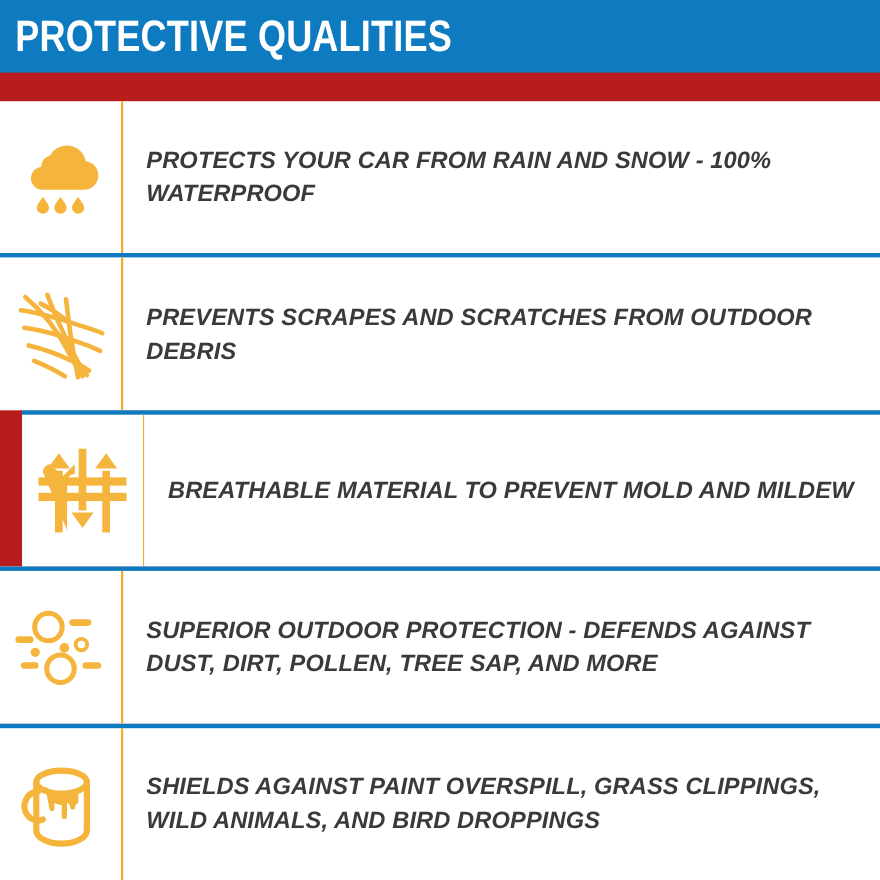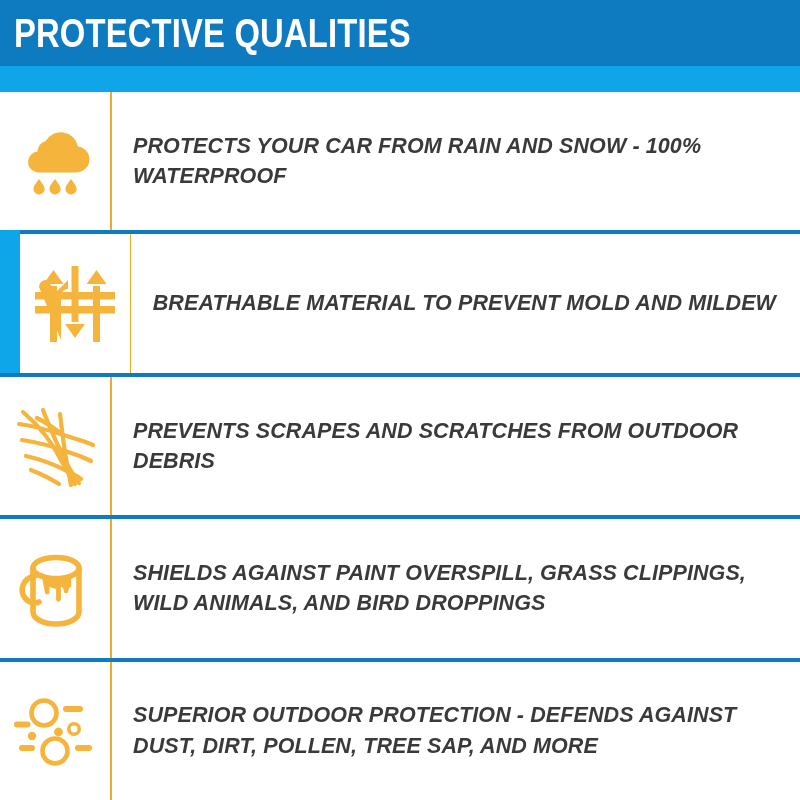--- a/index.html
+++ b/index.html
@@ -9,21 +9,21 @@
     height: 800px;
     background: #ffffff;
     font-family: "Liberation Sans", sans-serif;
     overflow: hidden;
   }
 
   #infographic {
     position: relative;
     width: 800px;
     height: 800px;
-    background: #0ea5e9;
+    background: #b91c1c;
     display: flex;
     flex-direction: column;
     gap: 26px;
   }
 
   
   .header-bar {
     width: 100%;
     height: 66px;
     background: #0E7BC1;
@@ -125,81 +125,59 @@
       </div>
       <div class="text-cell">
         <div class="feature-text">PROTECTS YOUR CAR FROM RAIN AND SNOW - 100% WATERPROOF</div>
       </div>
     </div>
 
 
     <div class="row">
       <div class="icon-cell">
         <svg width="84" height="84" viewBox="0 0 84 84" aria-hidden="true">
-          <g fill="#F5B43C">
-
-            <path d="M14 78 V34 a7 7 0 0 1 7 -7 h0 v-9 l-11 11 -11 -11 h0 a7 7 0 0 0 -7 7" transform="translate(14,0)"></path>
-            <path d="M17 80 V24 h7 V80 z"></path>
-            <path d="M20.5 8 l10 14 h-20 z"></path>
-
-            <path d="M38.5 4 h7 V60 h-7 z"></path>
-            <path d="M42 76 l-10 -14 h20 z"></path>
-
-            <path d="M60 80 V24 h7 V80 z"></path>
-            <path d="M63.5 8 l10 14 h-20 z"></path>
-
-            <rect x="2" y="30" width="80" height="7.5"></rect>
-            <rect x="2" y="44" width="80" height="7.5"></rect>
-          </g>
-        </svg>
-      </div>
-      <div class="text-cell">
-        <div class="feature-text">BREATHABLE MATERIAL TO PREVENT MOLD AND MILDEW</div>
-      </div>
-    </div>
-
-    <div class="row">
-      <div class="icon-cell">
-        <svg width="84" height="84" viewBox="0 0 84 84" aria-hidden="true">
           <g fill="none" stroke="#F5B43C" stroke-width="4.2" stroke-linecap="round">
             <path d="M10 8 C24 20 38 36 48 56 C54 67 58 74 62 80"></path>
             <path d="M30 6 C36 22 44 40 52 56 C58 68 62 74 66 79"></path>
             <path d="M47 10 C49 26 51 44 54 60 C56 70 57 76 58 81"></path>
             <path d="M6 20 C22 22 42 28 60 34 C70 37 76 39 80 41"></path>
             <path d="M9 36 C24 38 42 43 58 49 C68 52 74 55 78 57"></path>
             <path d="M13 52 C26 55 40 60 52 66 C60 70 64 72 68 75"></path>
             <path d="M24 14 C30 17 38 22 46 28"></path>
             <path d="M18 66 C28 70 38 75 46 80"></path>
           </g>
         </svg>
       </div>
       <div class="text-cell">
         <div class="feature-text">PREVENTS SCRAPES AND SCRATCHES FROM OUTDOOR DEBRIS</div>
       </div>
     </div>
 
     <div class="row">
       <div class="icon-cell">
         <svg width="84" height="84" viewBox="0 0 84 84" aria-hidden="true">
-          <g fill="none" stroke="#F5B43C" stroke-width="5.6" stroke-linecap="round" stroke-linejoin="round">
-
-            <path d="M22 30 C10 32 6 44 12 52 C16 57 22 58 26 56"></path>
-
-            <path d="M20 22 V66 c0 6.6 10.3 12 23 12 s23 -5.4 23 -12 V22"></path>
-
-            <ellipse cx="43" cy="22" rx="23" ry="10.5"></ellipse>
-          </g>
-          <g fill="#F5B43C">
-
-            <path d="M28 26 c5 4 12 6.5 20 6.5 c3.5 0 7 -0.4 10.2 -1.3 l0 9.5 c-1.6 0.6 -2.8 1.8 -2.8 4.2 c0 3 -4.6 3 -4.6 0 c0 -2.5 -1.2 -3.6 -2.9 -4.2 l0 12.6 c0 3.2 -4.8 3.2 -4.8 0 l0 -10.2 c-2.6 -0.5 -4.6 -1.2 -6.6 -2 l0 4.8 c0 3.1 -4.6 3.1 -4.6 0 z"></path>
-          </g>
-        </svg>
-      </div>
-      <div class="text-cell">
-        <div class="feature-text">SHIELDS AGAINST PAINT OVERSPILL, GRASS CLIPPINGS, WILD ANIMALS, AND BIRD DROPPINGS</div>
+          <g fill="#F5B43C">
+
+            <path d="M14 78 V34 a7 7 0 0 1 7 -7 h0 v-9 l-11 11 -11 -11 h0 a7 7 0 0 0 -7 7" transform="translate(14,0)"></path>
+            <path d="M17 80 V24 h7 V80 z"></path>
+            <path d="M20.5 8 l10 14 h-20 z"></path>
+
+            <path d="M38.5 4 h7 V60 h-7 z"></path>
+            <path d="M42 76 l-10 -14 h20 z"></path>
+
+            <path d="M60 80 V24 h7 V80 z"></path>
+            <path d="M63.5 8 l10 14 h-20 z"></path>
+
+            <rect x="2" y="30" width="80" height="7.5"></rect>
+            <rect x="2" y="44" width="80" height="7.5"></rect>
+          </g>
+        </svg>
+      </div>
+      <div class="text-cell">
+        <div class="feature-text">BREATHABLE MATERIAL TO PREVENT MOLD AND MILDEW</div>
       </div>
     </div>
 
     <div class="row">
       <div class="icon-cell">
         <svg width="84" height="84" viewBox="0 0 84 84" aria-hidden="true">
           <g fill="none" stroke="#F5B43C" stroke-width="4.6">
             <circle cx="31" cy="24" r="12.5"></circle>
             <circle cx="42" cy="62" r="12.5"></circle>
             <circle cx="61" cy="40" r="5.2" stroke-width="3.6"></circle>
@@ -212,14 +190,36 @@
             <rect x="6" y="56" width="16" height="6" rx="3"></rect>
             <rect x="62" y="56" width="17" height="6" rx="3"></rect>
           </g>
         </svg>
       </div>
       <div class="text-cell">
         <div class="feature-text">SUPERIOR OUTDOOR PROTECTION - DEFENDS AGAINST DUST, DIRT, POLLEN, TREE SAP, AND MORE</div>
       </div>
     </div>
 
+    <div class="row">
+      <div class="icon-cell">
+        <svg width="84" height="84" viewBox="0 0 84 84" aria-hidden="true">
+          <g fill="none" stroke="#F5B43C" stroke-width="5.6" stroke-linecap="round" stroke-linejoin="round">
+
+            <path d="M22 30 C10 32 6 44 12 52 C16 57 22 58 26 56"></path>
+
+            <path d="M20 22 V66 c0 6.6 10.3 12 23 12 s23 -5.4 23 -12 V22"></path>
+
+            <ellipse cx="43" cy="22" rx="23" ry="10.5"></ellipse>
+          </g>
+          <g fill="#F5B43C">
+
+            <path d="M28 26 c5 4 12 6.5 20 6.5 c3.5 0 7 -0.4 10.2 -1.3 l0 9.5 c-1.6 0.6 -2.8 1.8 -2.8 4.2 c0 3 -4.6 3 -4.6 0 c0 -2.5 -1.2 -3.6 -2.9 -4.2 l0 12.6 c0 3.2 -4.8 3.2 -4.8 0 l0 -10.2 c-2.6 -0.5 -4.6 -1.2 -6.6 -2 l0 4.8 c0 3.1 -4.6 3.1 -4.6 0 z"></path>
+          </g>
+        </svg>
+      </div>
+      <div class="text-cell">
+        <div class="feature-text">SHIELDS AGAINST PAINT OVERSPILL, GRASS CLIPPINGS, WILD ANIMALS, AND BIRD DROPPINGS</div>
+      </div>
+    </div>
+
   </div>
 </div>
 
 </body></html>

